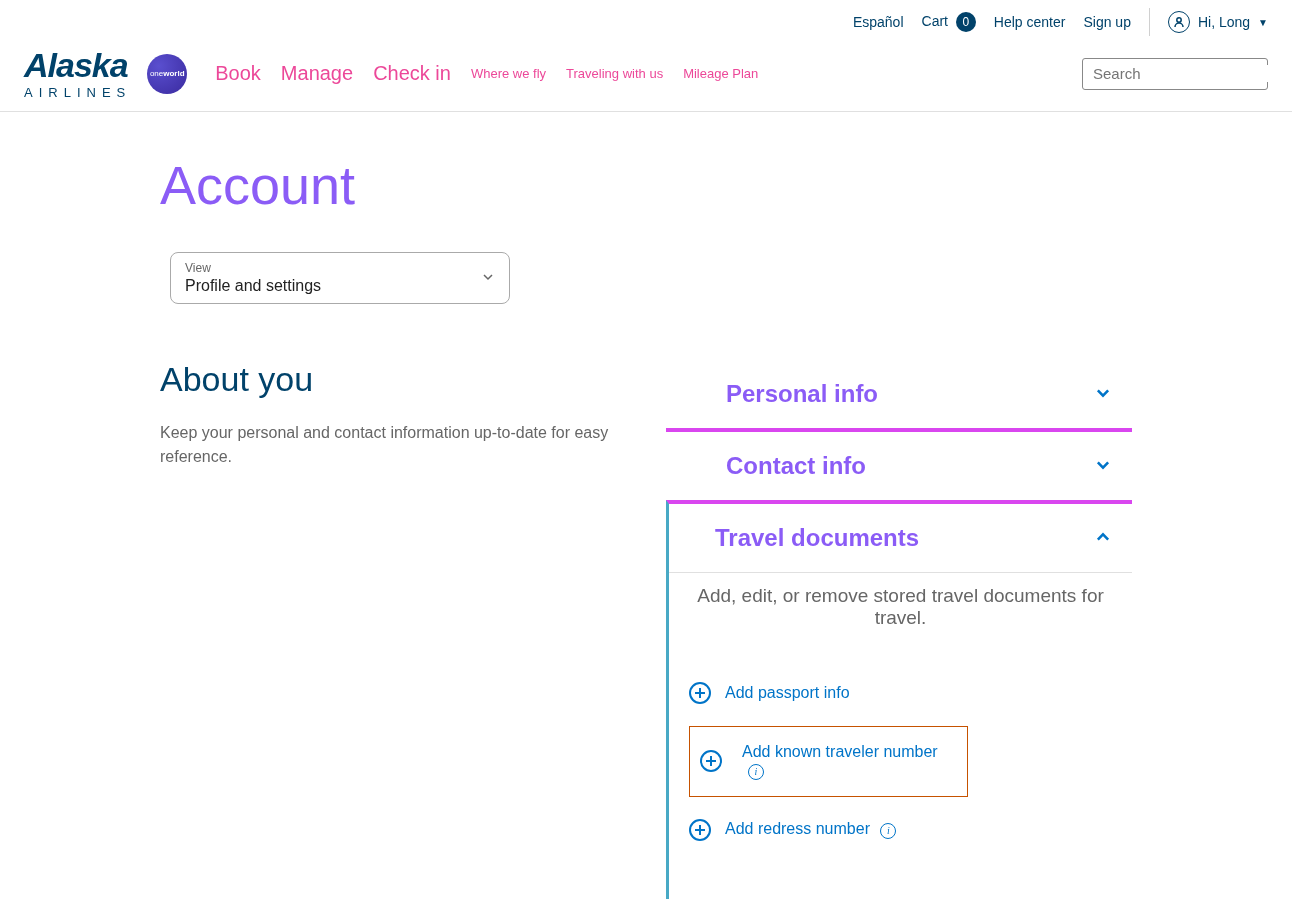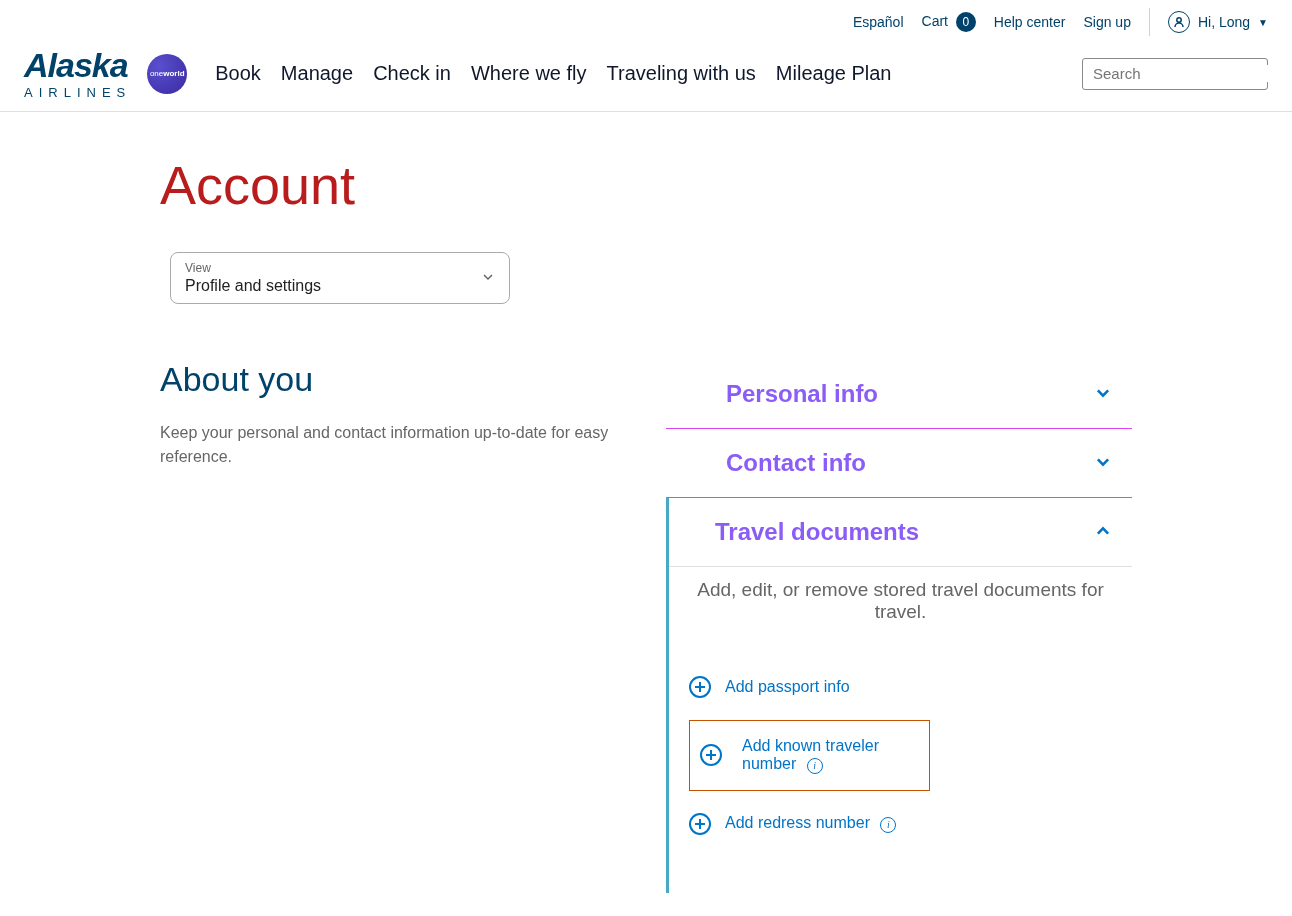--- a/index.html
+++ b/index.html
@@ -91,29 +91,29 @@
       color: #fff;
       font-size: 8px;
     }
     .nav-links {
       display: flex;
       align-items: center;
       gap: 20px;
       margin-left: 28px;
     }
     .nav-links a {
-      color: #0f172a;
+      color: #ec4899;
       text-decoration: none;
       cursor: pointer;
     }
     .nav-primary {
       font-size: 20px;
     }
     .nav-secondary {
-      font-size: 20px;
+      font-size: 13px;
     }
     .search-box {
       display: flex;
       align-items: center;
       border: 1px solid #888;
       border-radius: 3px;
       padding: 0 8px 0 10px;
       width: 186px;
       height: 32px;
     }
@@ -125,21 +125,21 @@
       color: #666;
     }
     .content {
       max-width: 1020px;
       margin: 0 auto;
       padding: 42px 24px;
     }
     .page-title {
       font-size: 54px;
       font-weight: 400;
-      color: #b91c1c;
+      color: #8b5cf6;
       margin-bottom: 36px;
     }
     .view-select {
       border: 1px solid #aaa;
       border-radius: 8px;
       padding: 8px 14px;
       width: 340px;
       display: flex;
       align-items: center;
       justify-content: space-between;
@@ -171,21 +171,21 @@
       color: #01426A;
       font-weight: 400;
       margin-bottom: 22px;
     }
     .section-desc {
       color: #666;
       font-size: 16px;
       line-height: 1.5;
     }
     .accordion-item {
-      border-top: 1px solid #d946ef;
+      border-top: 4px solid #d946ef;
     }
     .right-col .accordion-item:first-child {
       border-top: none;
     }
     .accordion-header {
       display: flex;
       align-items: center;
       justify-content: space-between;
       padding: 20px 20px 20px 20px;
       cursor: pointer;
@@ -220,21 +220,21 @@
       font-size: 16px;
       cursor: pointer;
       margin-bottom: 18px;
       padding: 10px 0 10px 0;
     }
     .add-link.boxed {
       border: 1px solid #C65200;
       padding: 16px 10px;
       margin-top: -6px;
       margin-bottom: 12px;
-      width: 241px;
+      width: 279px;
       gap: 20px;
     }
     .plus-circle {
       width: 22px;
       height: 22px;
       border: 2px solid #0074C8;
       border-radius: 50%;
       display: flex;
       align-items: center;
       justify-content: center;

